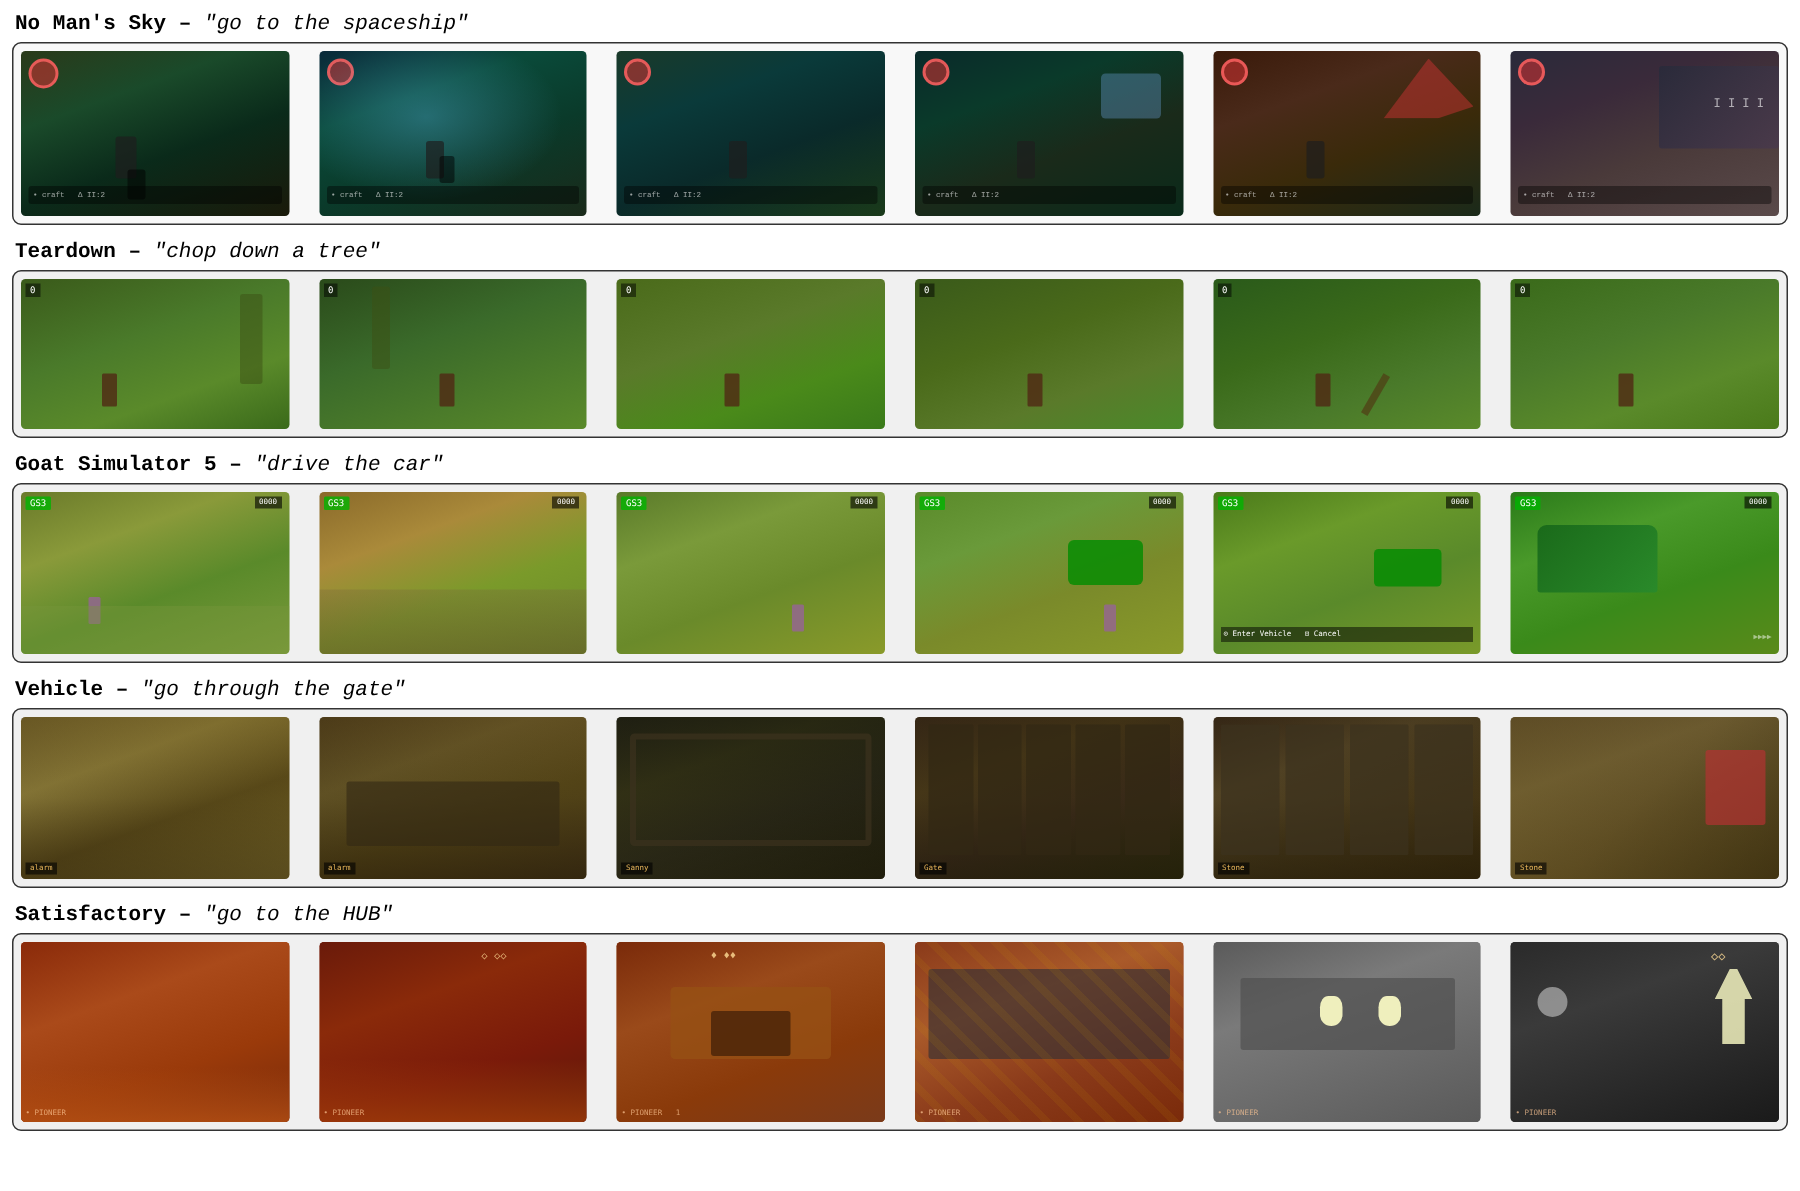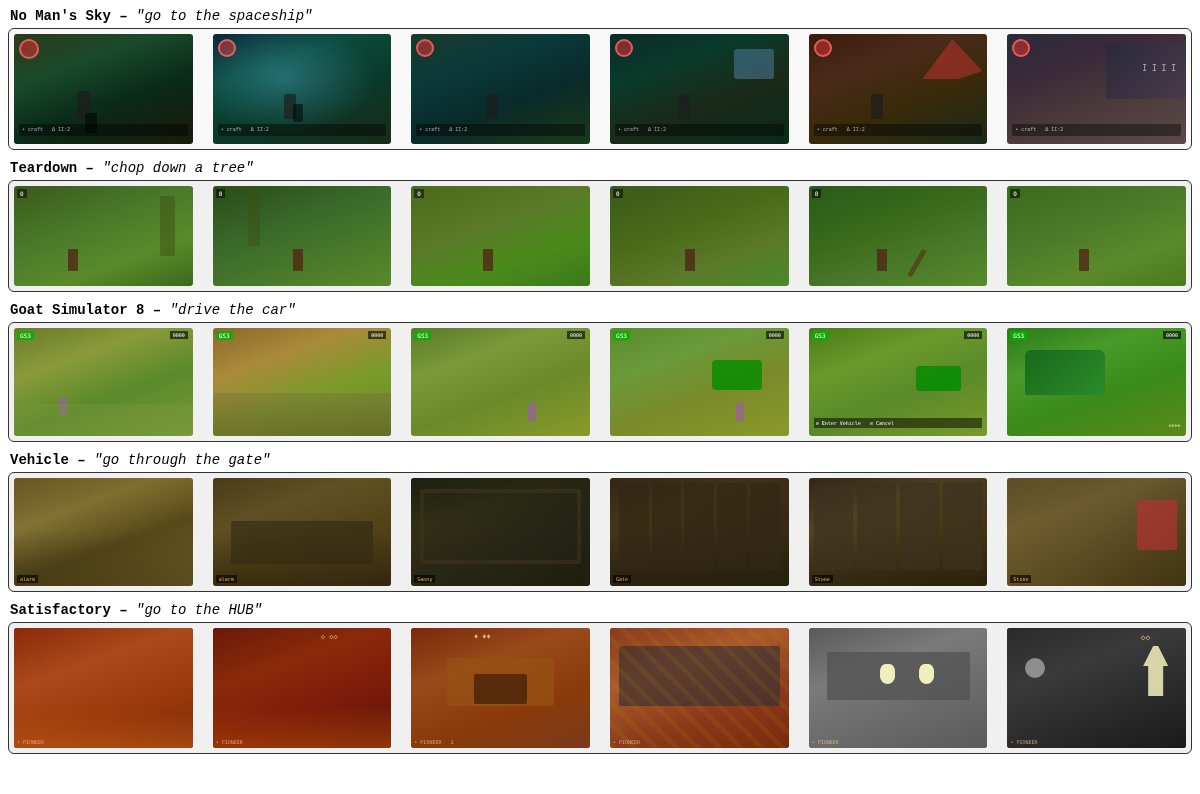--- a/index.html
+++ b/index.html
@@ -220,21 +220,21 @@
       </div>
       <div class="screenshot val-6">
         <div style="position:absolute;top:3px;left:3px;background:rgba(0,0,0,0.5);color:white;font-size:6px;padding:1px 3px;font-family:monospace;">0</div>
         <div style="position:absolute;bottom:15px;left:40%;width:10px;height:22px;background:rgba(80,40,20,0.8);border-radius:1px;"></div>
       </div>
     </div>
   </div>
 
   <div class="game-section gs-section">
     <div class="game-title">
-      <span class="bold-part">Goat Simulator 8</span><span> – </span><span class="italic-part">"drive the car"</span>
+      <span class="bold-part">Goat Simulator 5</span><span> – </span><span class="italic-part">"drive the car"</span>
     </div>
     <div class="screenshots-container goat">
       <div class="screenshot gs-1">
         <div style="position:absolute;top:3px;left:3px;background:rgba(0,180,0,0.8);color:white;font-size:6px;padding:1px 3px;font-family:monospace;border-radius:1px;">GS3</div>
         <div style="position:absolute;top:3px;right:5px;background:rgba(0,0,0,0.6);color:white;font-size:5px;padding:1px 3px;font-family:monospace;">0000</div>
         <div style="position:absolute;bottom:20px;left:25%;width:8px;height:18px;background:rgba(150,100,150,0.8);border-radius:1px;"></div>
         <div style="position:absolute;bottom:0;left:0;right:0;height:30%;background:rgba(120,150,60,0.4);"></div>
       </div>
       <div class="screenshot gs-2">
         <div style="position:absolute;top:3px;left:3px;background:rgba(0,180,0,0.8);color:white;font-size:6px;padding:1px 3px;font-family:monospace;border-radius:1px;">GS3</div>

